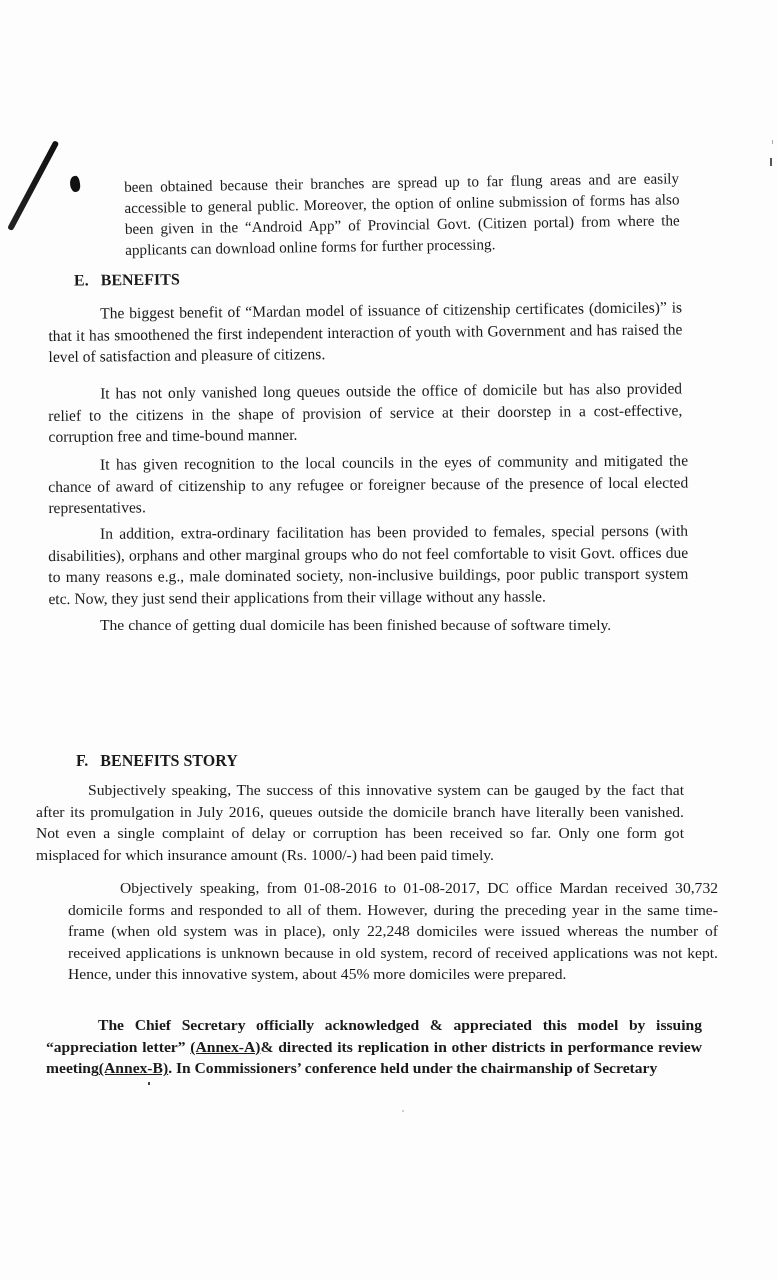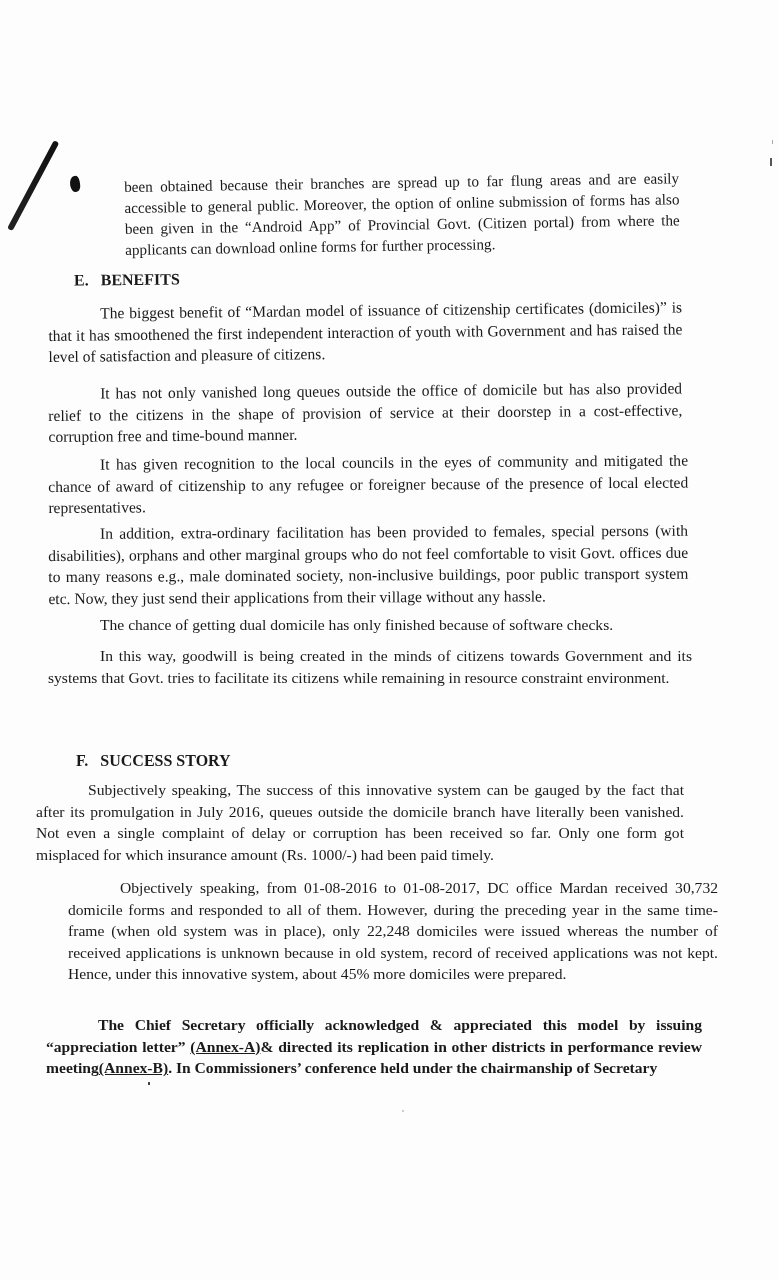--- a/index.html
+++ b/index.html
@@ -72,28 +72,25 @@
   <div class="block" id="benefits-2">
     <p class="indent">It has not only vanished long queues outside the office of domicile but has also provided relief to the citizens in the shape of provision of service at their doorstep in a cost-effective, corruption free and time-bound manner.</p>
   </div>
   <div class="block" id="benefits-3">
     <p class="indent">It has given recognition to the local councils in the eyes of community and mitigated the chance of award of citizenship to any refugee or foreigner because of the presence of local elected representatives.</p>
   </div>
   <div class="block" id="benefits-4">
     <p class="indent">In addition, extra-ordinary facilitation has been provided to females, special persons (with disabilities), orphans and other marginal groups who do not feel comfortable to visit Govt. offices due to many reasons e.g., male dominated society, non-inclusive buildings, poor public transport system etc. Now, they just send their applications from their village without any hassle.</p>
   </div>
   <div class="block" id="benefits-5">
-    <p class="indent">The chance of getting dual domicile has only finished because of software checks.</p>
-  </div>
-  <div class="block" id="benefits-6">
-    <p class="indent">In this way, goodwill is being created in the minds of citizens towards Government and its systems that Govt. tries to facilitate its citizens while remaining in resource constraint environment.</p>
+    <p class="indent">The chance of getting dual domicile has been finished because of software timely.</p>
   </div>
 
   <div class="heading" id="heading-f">
-    <span class="letter">F.</span><span class="title">SUCCESS STORY</span>
+    <span class="letter">F.</span><span class="title">BENEFITS STORY</span>
   </div>
 
   <div class="block" id="success-1">
     <p class="indent">Subjectively speaking, The success of this innovative system can be gauged by the fact that after its promulgation in July 2016, queues outside the domicile branch have literally been vanished. Not even a single complaint of delay or corruption has been received so far. Only one form got misplaced for which insurance amount (Rs. 1000/-) had been paid timely.</p>
   </div>
   <div class="block" id="success-2">
     <p class="indent">Objectively speaking, from 01-08-2016 to 01-08-2017, DC office Mardan received 30,732 domicile forms and responded to all of them. However, during the preceding year in the same time-frame (when old system was in place), only 22,248 domiciles were issued whereas the number of received applications is unknown because in old system, record of received applications was not kept. Hence, under this innovative system, about 45% more domiciles were prepared.</p>
   </div>
   <div class="block" id="success-3">
     <p class="indent"><span>The Chief Secretary officially acknowledged &amp; appreciated this model by issuing “appreciation letter” </span><span class="annex">(Annex-A)</span><span>&amp; directed its replication in other districts in performance review meeting</span><span class="annex">(Annex-B)</span><span>. In Commissioners’ conference held under the chairmanship of Secretary</span></p>

